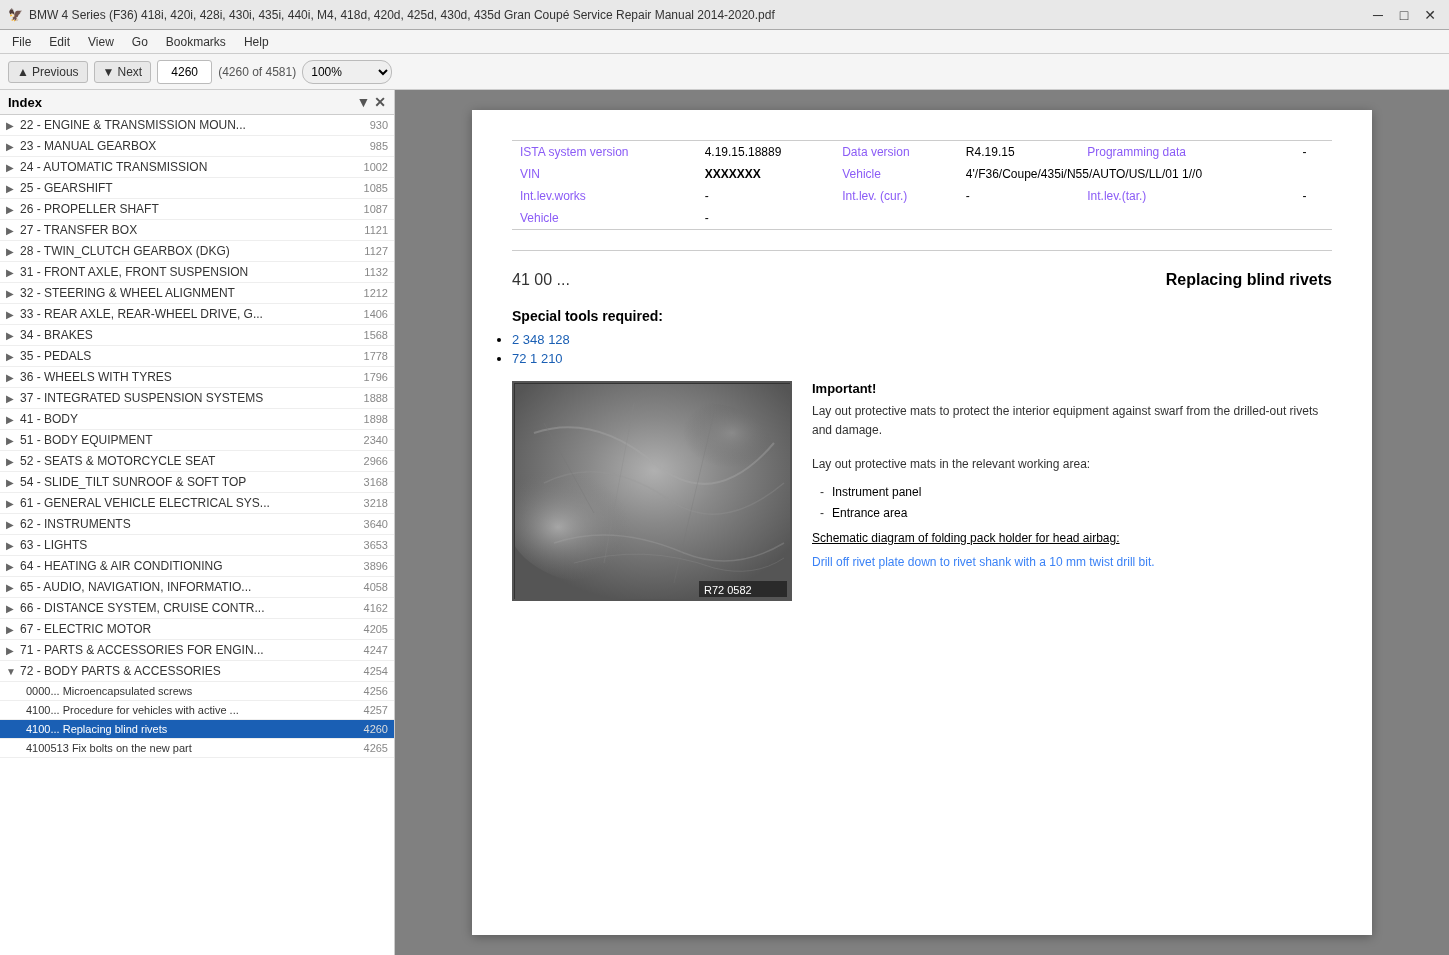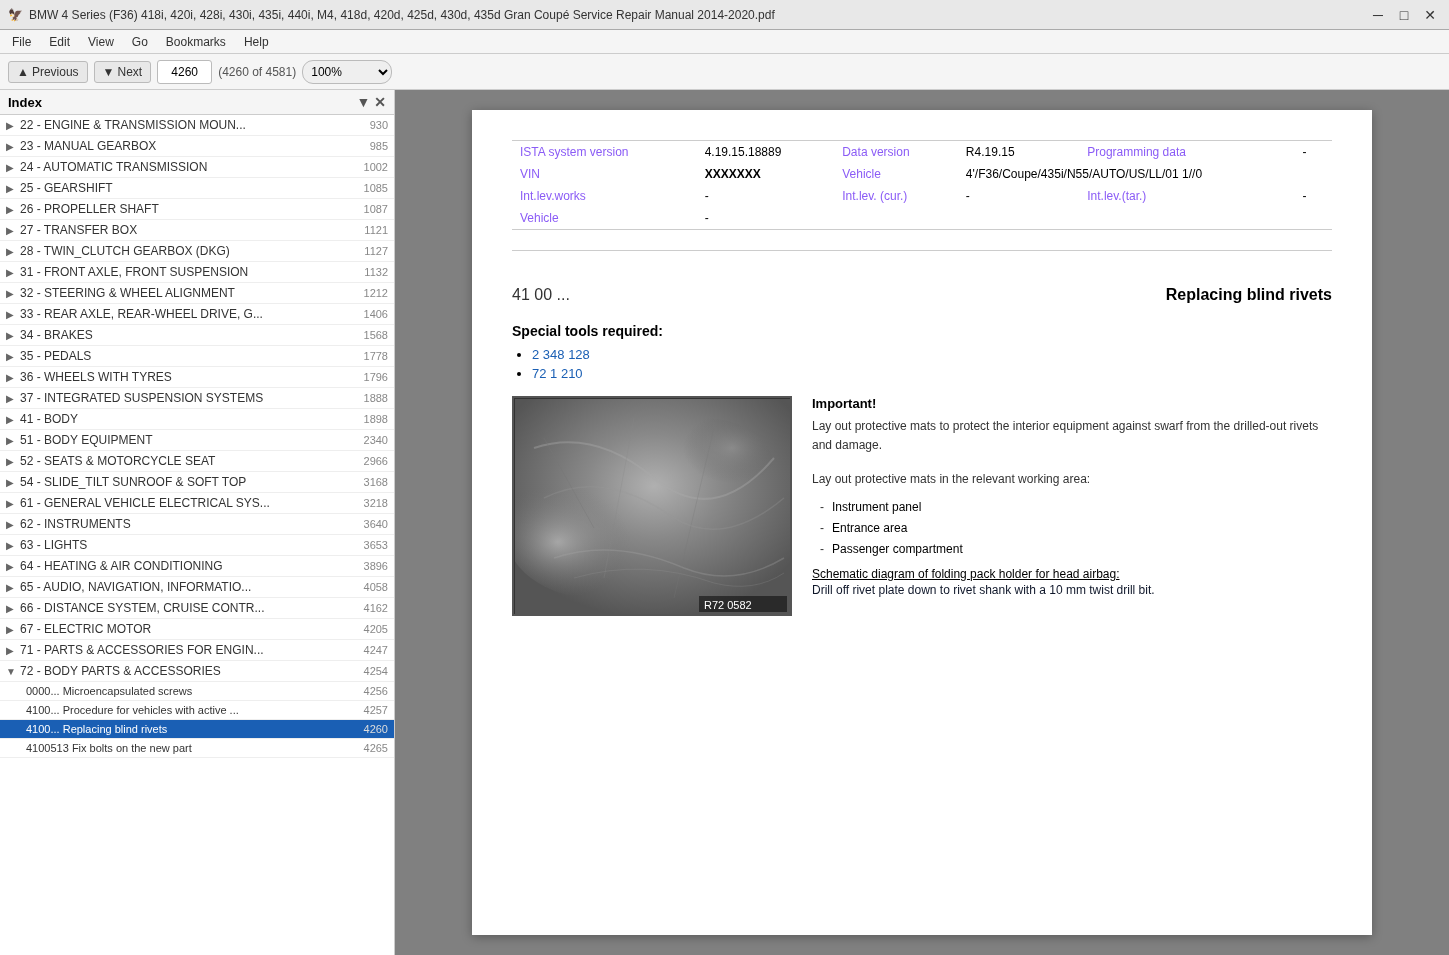--- a/index.html
+++ b/index.html
@@ -169,30 +169,30 @@
       border-bottom: 1px solid #ccc;
     }
     .field-label { color: #8b5cf6; font-weight: normal; }
     .vin-value { font-weight: bold; }
 
     
     .section-header {
       display: flex;
       justify-content: space-between;
       align-items: flex-end;
-      margin: 35px 0 10px 0;
+      margin: 20px 0 10px 0;
       padding-bottom: 4px;
     }
     .section-number { font-size: 16px; color: #333; }
     .section-title { font-size: 16px; font-weight: bold; color: #000; }
 
     
     .special-tools { margin: 15px 0; }
     .special-tools .title { font-weight: bold; font-size: 14px; margin-bottom: 8px; }
-    .special-tools ul { margin-left: 20px; }
+    .special-tools ul { }
     .special-tools ul li { margin-bottom: 4px; }
     .special-tools ul li a { color: #1a5fb4; text-decoration: none; }
 
     
     .content-body {
       display: flex;
       gap: 20px;
       margin-top: 10px;
     }
     .image-container {
@@ -215,21 +215,21 @@
     .bullet-list li { position: relative; padding-left: 12px; margin-bottom: 2px; font-size: 12px; line-height: 1.6; }
     .bullet-list li::before { content: '-'; position: absolute; left: 0; color: #333; }
 
     
     .schematic-link {
       font-size: 12px;
       text-decoration: underline;
       color: #000;
       cursor: pointer;
     }
-    .drill-text { margin-top: 0; font-size: 12px; line-height: 1.6; color: #0f172a; }
+    .drill-text { margin-top: 8px; font-size: 12px; line-height: 1.6; color: #3b82f6; }
 
     
     #content::-webkit-scrollbar { width: 12px; }
     #content::-webkit-scrollbar-track { background: #666; }
     #content::-webkit-scrollbar-thumb { background: #aaa; border-radius: 6px; }
   </style>
 </head>
 <body>
 
 <div id="titlebar">
@@ -528,21 +528,20 @@
           <div class="important-text">
             Lay out protective mats to protect the interior equipment against swarf from the drilled-out rivets and damage.
           </div>
           <br>
           <div class="important-text">
             Lay out protective mats in the relevant working area:
           </div>
           <ul class="bullet-list">
             <li>Instrument panel</li>
             <li>Entrance area</li>
-            <li>Passenger compartment</li>
           </ul>
 
           <div class="schematic-link">Schematic diagram of folding pack holder for head airbag:</div>
           <div class="drill-text">Drill off rivet plate down to rivet shank with a 10 mm twist drill bit.</div>
         </div>
       </div>
 
     </div>
   </div>
 </div>

